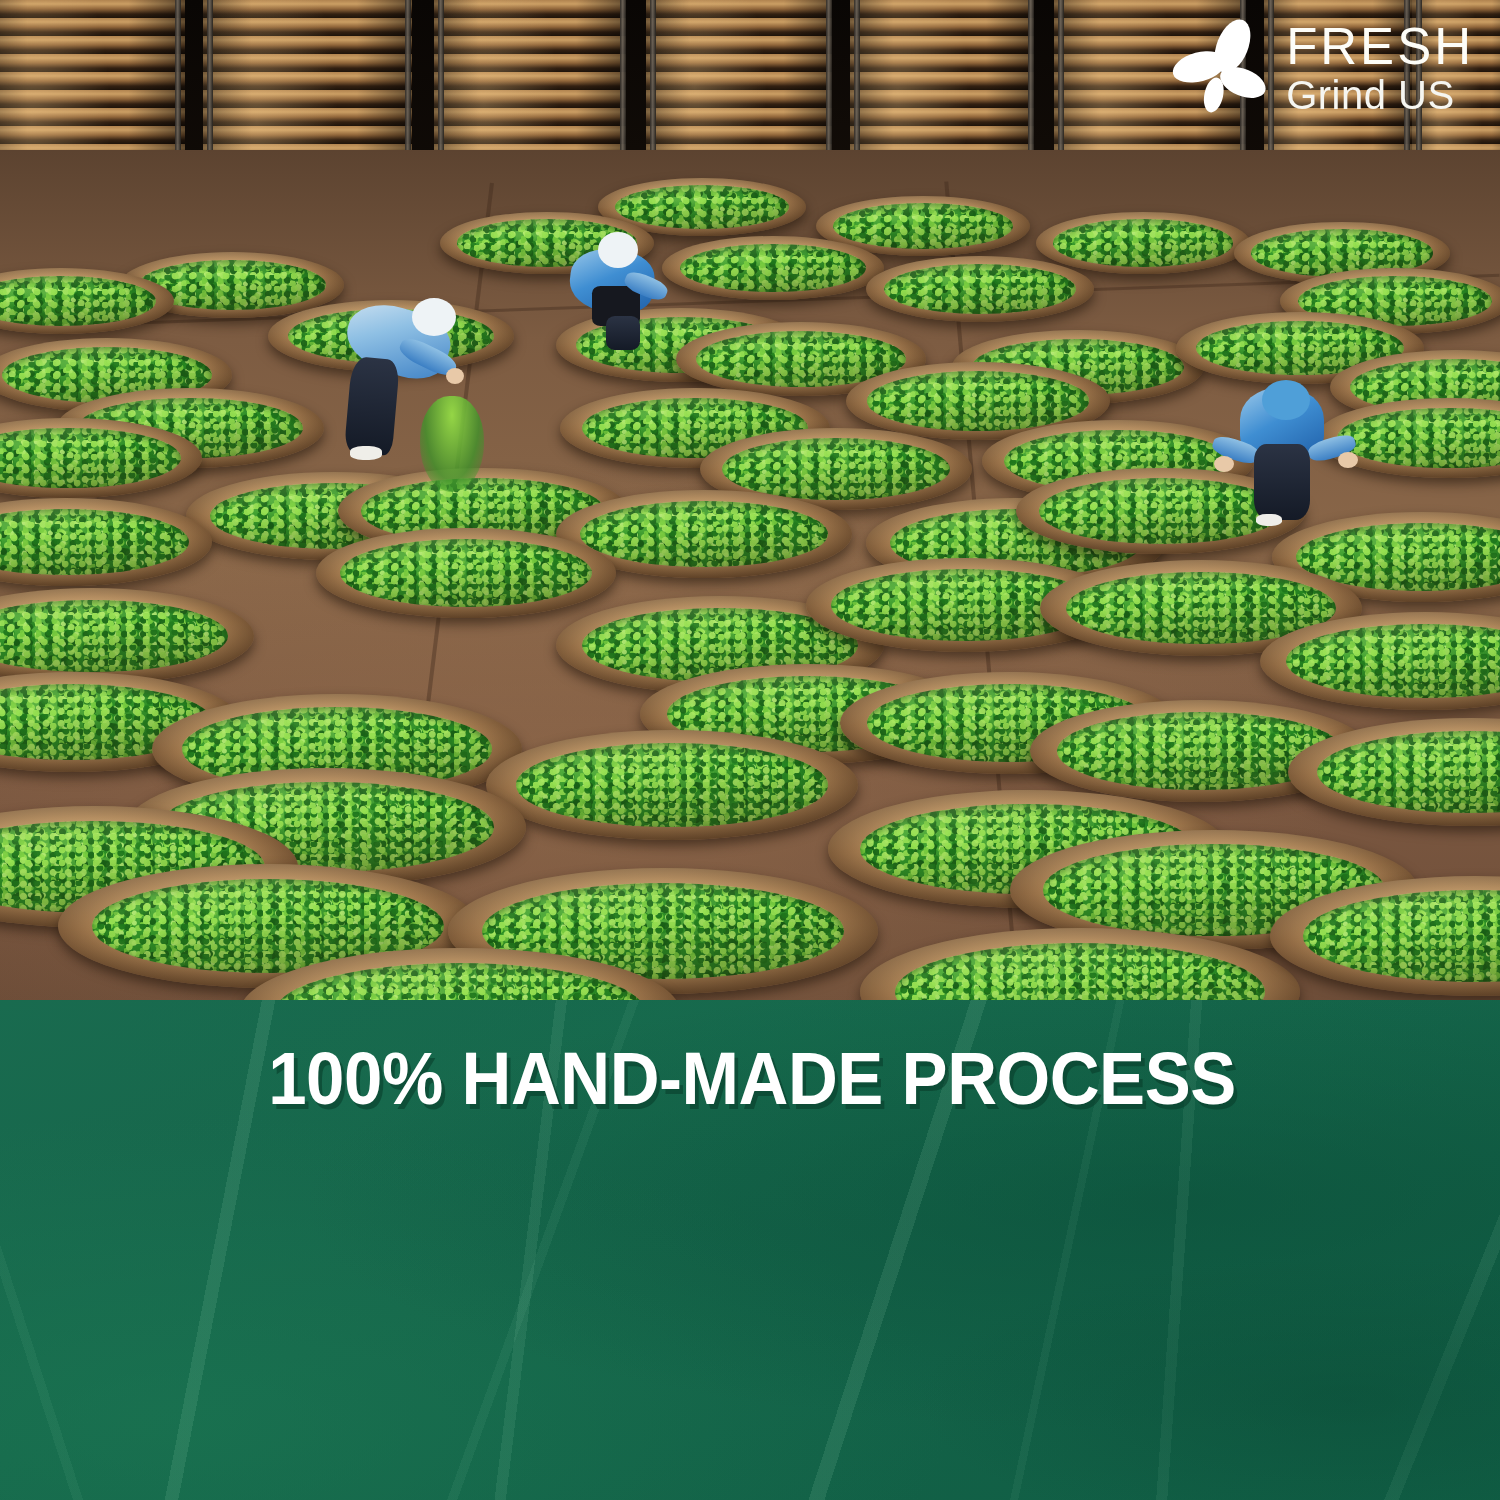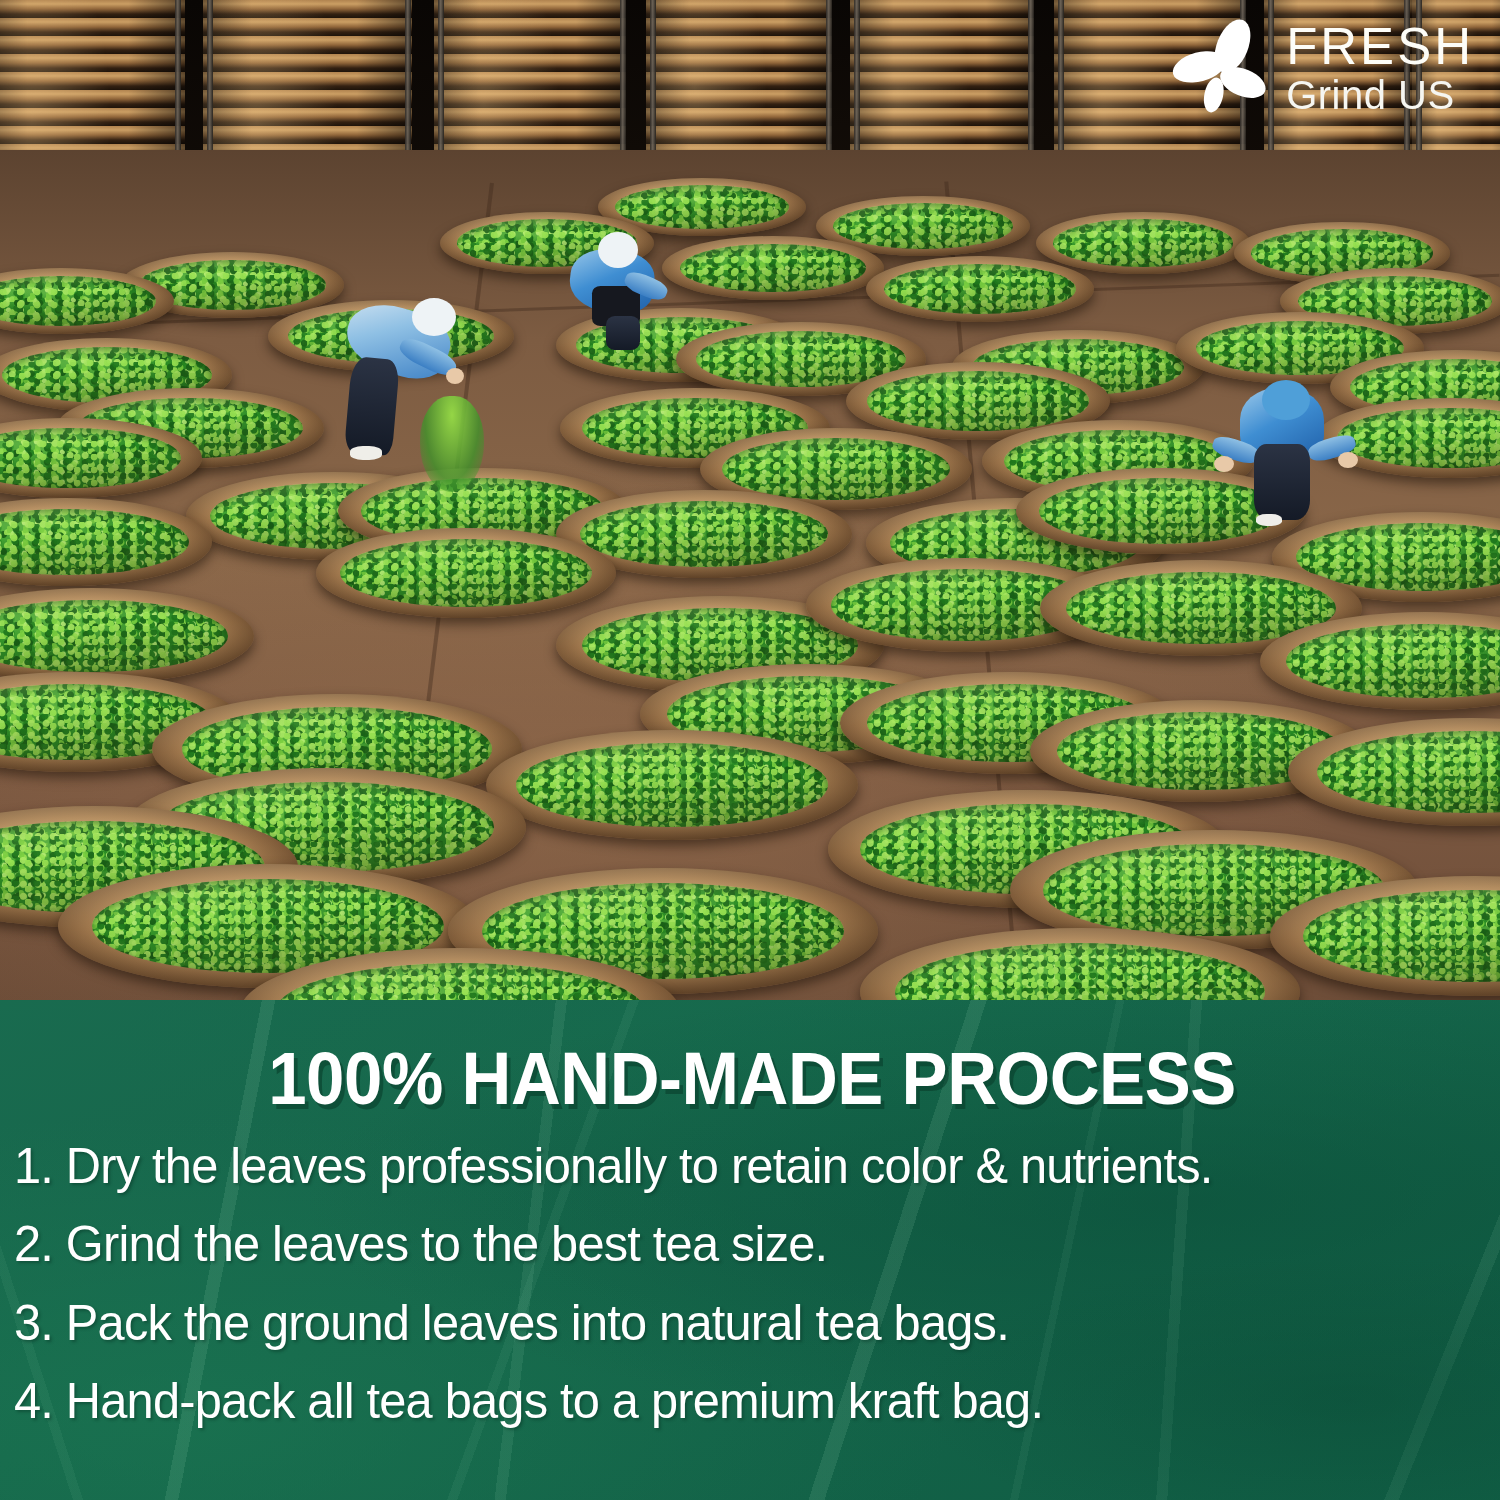--- a/index.html
+++ b/index.html
@@ -604,22 +604,16 @@
 
   </div>
 
   <div class="banner">
     <div class="banner-veins"></div>
     <div class="banner-veins2"></div>
 
     <div class="banner-inner">
       <h1 class="headline">100% HAND-MADE PROCESS</h1>
 
-      <ul class="steps">
-        <li class="step">1. Dry the leaves professionally to retain color &amp; nutrients.</li>
-        <li class="step">2. Grind the leaves to the best tea size.</li>
-        <li class="step">3. Pack the ground leaves into natural tea bags.</li>
-        <li class="step">4. Hand-pack all tea bags to a premium kraft bag.</li>
-      </ul>
     </div>
   </div>
 
 </div>
 
 </body></html>

